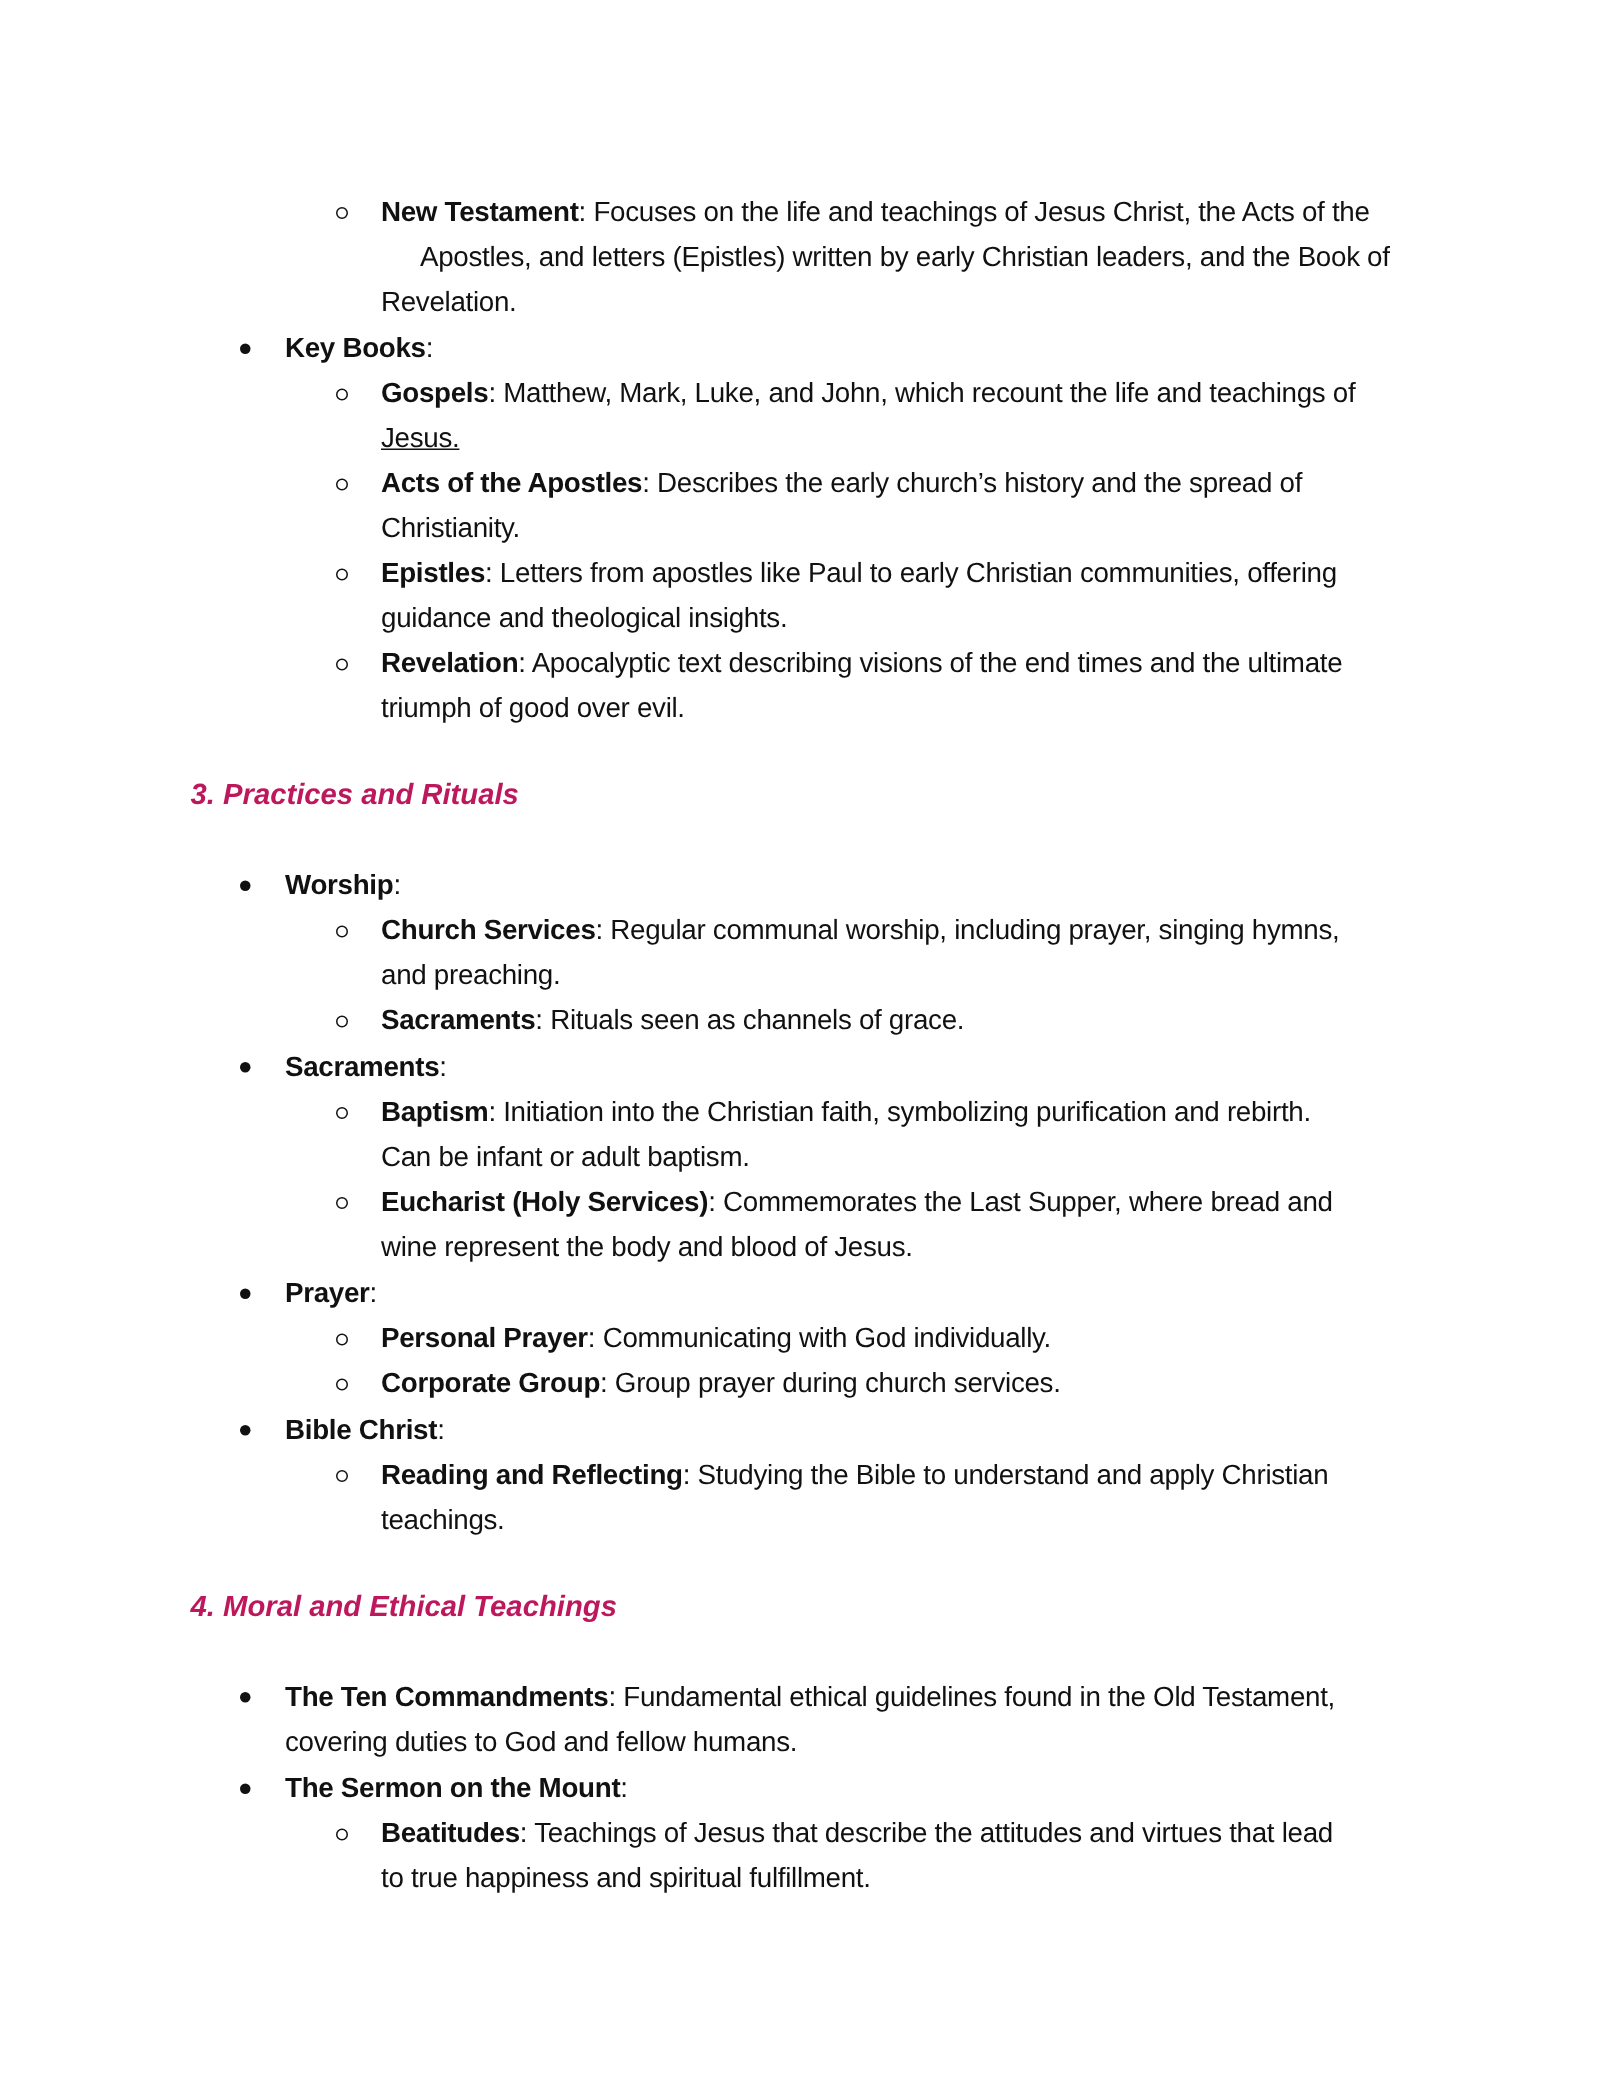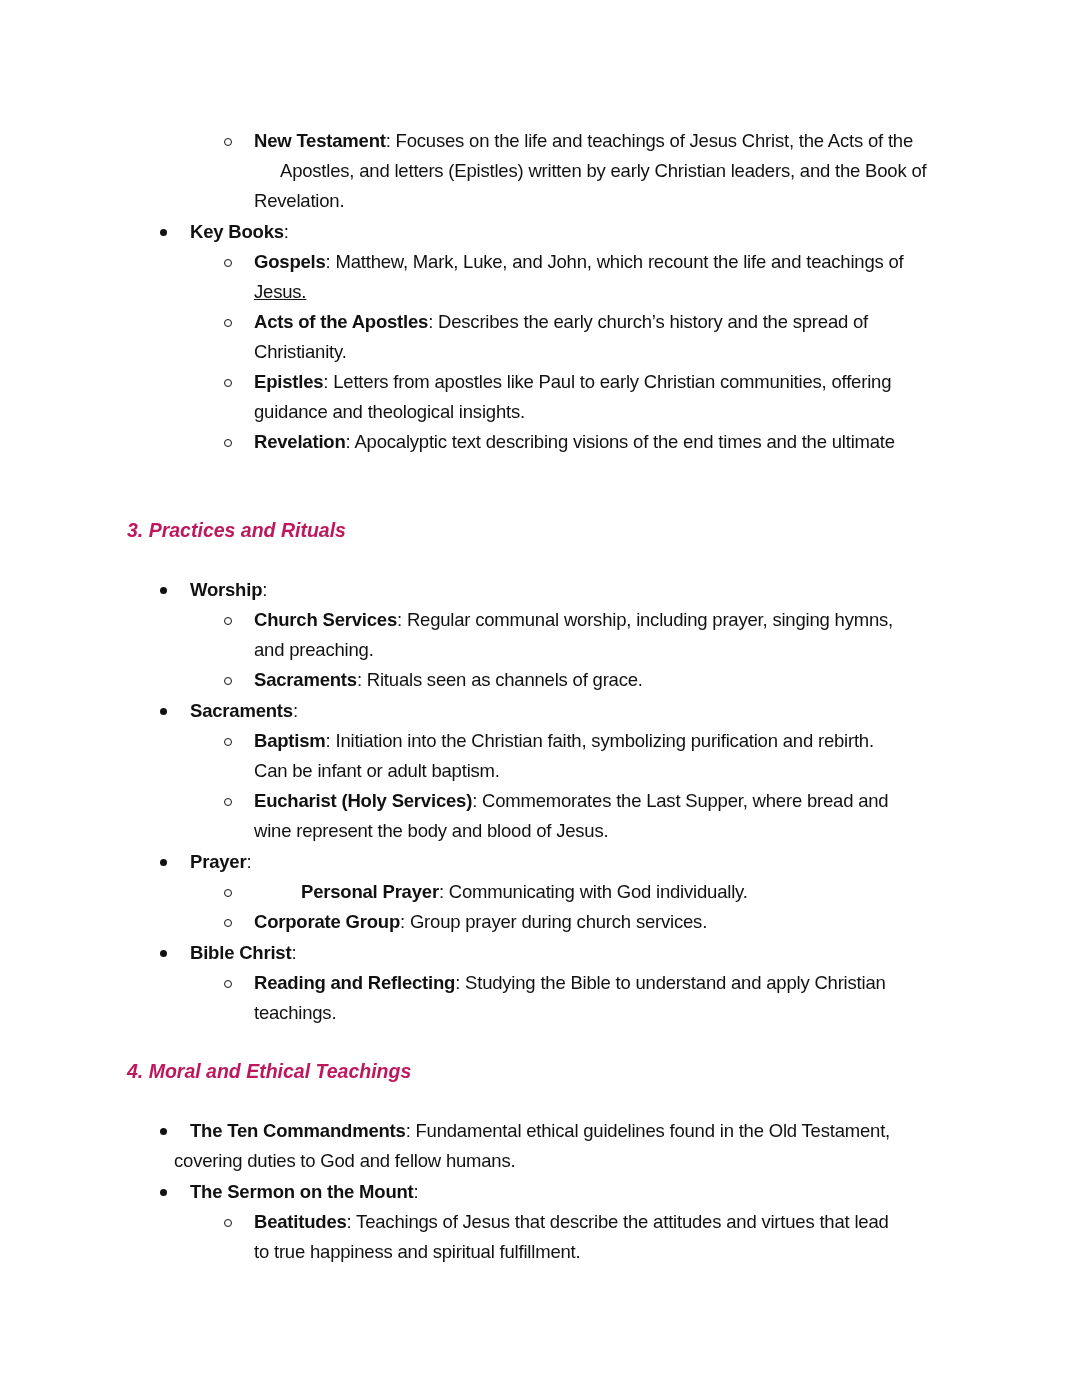--- a/index.html
+++ b/index.html
@@ -44,20 +44,21 @@
   <span class="circ" style="left:224px;top:379px;"></span>
   <div class="line" style="left:254px;top:367px;">
     <span class="b">Epistles</span><span>: Letters from apostles like Paul to early Christian communities, offering</span>
   </div>
   <div class="line" style="left:254px;top:397px;">guidance and theological insights.</div>
 
   <span class="circ" style="left:224px;top:439px;"></span>
   <div class="line" style="left:254px;top:427px;">
     <span class="b">Revelation</span><span>: Apocalyptic text describing visions of the end times and the ultimate</span>
   </div>
+  <div class="line" style="left:254px;top:457px;">triumph of good over evil.</div>
 
   <div class="heading" style="top:515px;">3. Practices and Rituals</div>
 
   <span class="dot" style="left:160px;top:587px;"></span>
   <div class="line" style="left:190px;top:575px;">
     <span class="b">Worship</span><span>:</span>
   </div>
 
   <span class="circ" style="left:224px;top:617px;"></span>
   <div class="line" style="left:254px;top:605px;">
@@ -86,21 +87,21 @@
     <span class="b">Eucharist (Holy Services)</span><span>: Commemorates the Last Supper, where bread and</span>
   </div>
   <div class="line" style="left:254px;top:816px;">wine represent the body and blood of Jesus.</div>
 
   <span class="dot" style="left:160px;top:859px;"></span>
   <div class="line" style="left:190px;top:847px;">
     <span class="b">Prayer</span><span>:</span>
   </div>
 
   <span class="circ" style="left:224px;top:889px;"></span>
-  <div class="line" style="left:254px;top:877px;margin-left:47px;">
+  <div class="line" style="left:254px;top:877px;">
     <span class="b">Personal Prayer</span><span>: Communicating with God individually.</span>
   </div>
 
   <span class="circ" style="left:224px;top:919px;"></span>
   <div class="line" style="left:254px;top:907px;">
     <span class="b">Corporate Group</span><span>: Group prayer during church services.</span>
   </div>
 
   <span class="dot" style="left:160px;top:950px;"></span>
   <div class="line" style="left:190px;top:938px;">
@@ -112,21 +113,21 @@
     <span class="b">Reading and Reflecting</span><span>: Studying the Bible to understand and apply Christian</span>
   </div>
   <div class="line" style="left:254px;top:998px;">teachings.</div>
 
   <div class="heading" style="top:1056px;">4. Moral and Ethical Teachings</div>
 
   <span class="dot" style="left:160px;top:1128px;"></span>
   <div class="line" style="left:190px;top:1116px;">
     <span class="b">The Ten Commandments</span><span>: Fundamental ethical guidelines found in the Old Testament,</span>
   </div>
-  <div class="line" style="left:174px;top:1146px;">covering duties to God and fellow humans.</div>
+  <div class="line" style="left:190px;top:1146px;">covering duties to God and fellow humans.</div>
 
   <span class="dot" style="left:160px;top:1189px;"></span>
   <div class="line" style="left:190px;top:1177px;">
     <span class="b">The Sermon on the Mount</span><span>:</span>
   </div>
 
   <span class="circ" style="left:224px;top:1219px;"></span>
   <div class="line" style="left:254px;top:1207px;">
     <span class="b">Beatitudes</span><span>: Teachings of Jesus that describe the attitudes and virtues that lead</span>
   </div>

